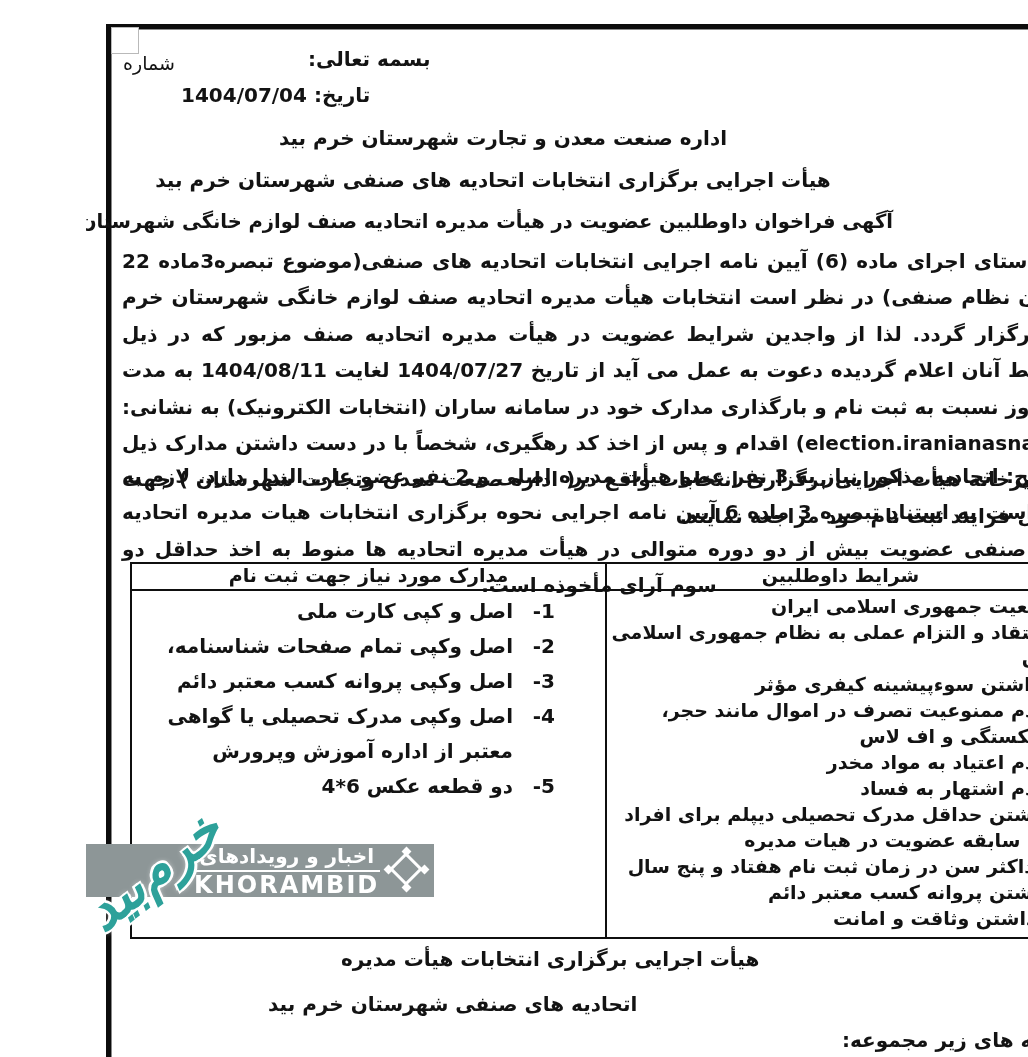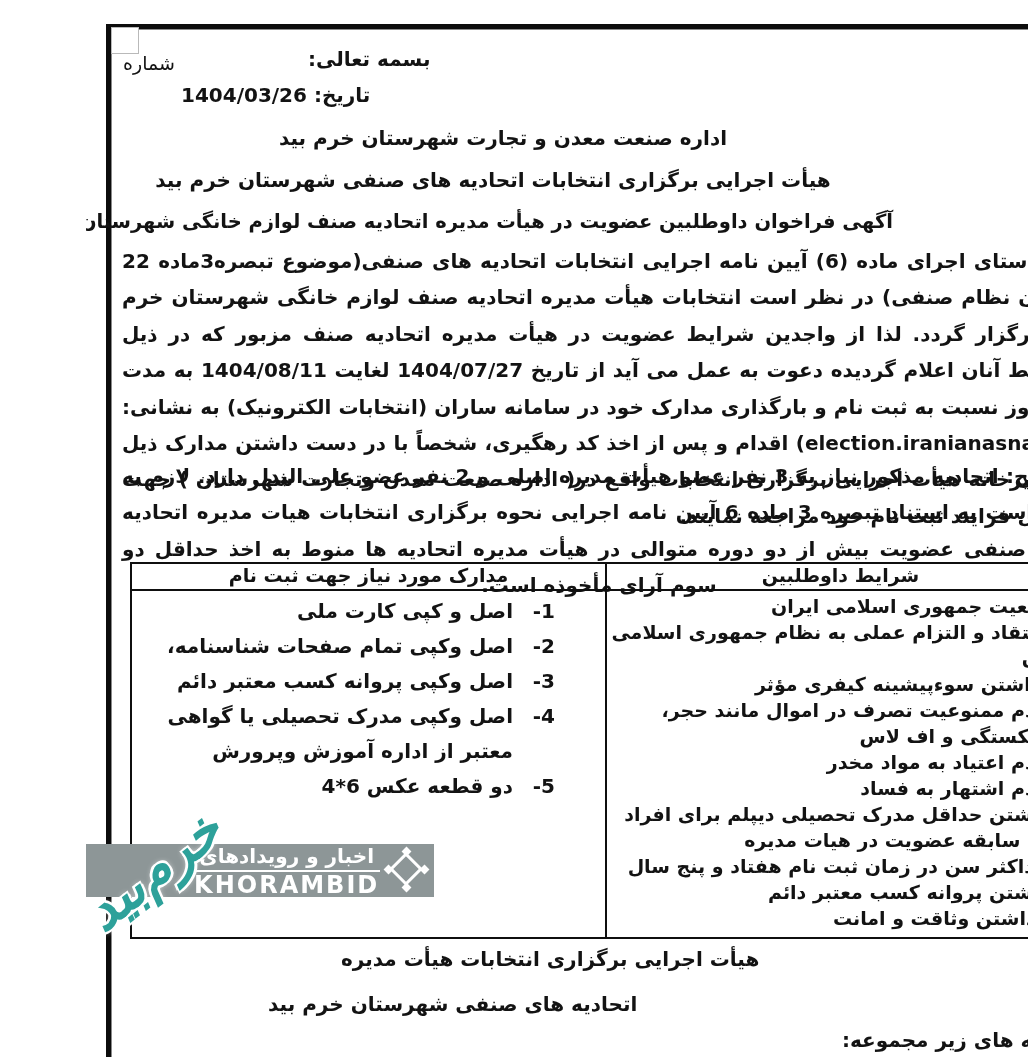--- a/index.html
+++ b/index.html
@@ -76,21 +76,21 @@
 <body>
 
 <div class="layer">
 
   <div class="page-frame"></div>
   <div class="corner-box tl"></div>
   <div class="corner-box tr"></div>
 
   <div class="abs numero">شماره</div>
   <div class="abs besmele">بسمه تعالی:</div>
-  <div class="abs dateline">تاریخ: 1404/03/26</div>
+  <div class="abs dateline">تاریخ: 1404/07/04</div>
 
   <div class="abs h-center h1">اداره صنعت معدن و تجارت شهرستان خرم بید</div>
   <div class="abs h-center h2">هیأت اجرایی برگزاری انتخابات اتحادیه های صنفی شهرستان خرم بید</div>
   <div class="abs h-center h3">آگهی فراخوان داوطلبین عضویت در هیأت مدیره اتحادیه صنف لوازم خانگی شهرستان خرم بید</div>
 
   <div class="abs para para1">در راستای اجرای ماده (6) آیین نامه اجرایی انتخابات اتحادیه های صنفی(موضوع تبصره3ماده 22 قانون نظام صنفی) در نظر است انتخابات هیأت مدیره اتحادیه صنف لوازم خانگی شهرستان خرم بید برگزار گردد. لذا از واجدین شرایط عضویت در هیأت مدیره اتحادیه صنف مزبور که در ذیل شرایط آنان اعلام گردیده دعوت به عمل می آید از تاریخ 1404/07/27 لغایت 1404/08/11 به مدت 15 روز نسبت به ثبت نام و بارگذاری مدارک خود در سامانه ساران (انتخابات الکترونیک) به نشانی:  (election.iranianasnaf.ir) اقدام و پس از اخذ کد رهگیری، شخصاً با در دست داشتن مدارک ذیل به دبیرخانه هیأت اجرایی برگزاری انتخابات واقع در( اداره صنعت معدن وتجارت شهرستان ) جهت تکمیل فرایند ثبت نام خود مراجعه نمایند.</div>
   <div class="abs para para2">توضیح: اتحادیه مذکور نیاز به 3 نفر عضو هیأت مدیره اصلی و 2 نفر عضو علی البدل دارد. لازم به ذکر است به استناد تبصره 3 ماده 6 آیین نامه اجرایی نحوه برگزاری انتخابات هیات مدیره اتحادیه های صنفی عضویت بیش از دو دوره متوالی در هیأت مدیره اتحادیه ها منوط به اخذ حداقل دو سوم آرای مأخوذه است.</div>
 
   <table class="req">
     <colgroup>

